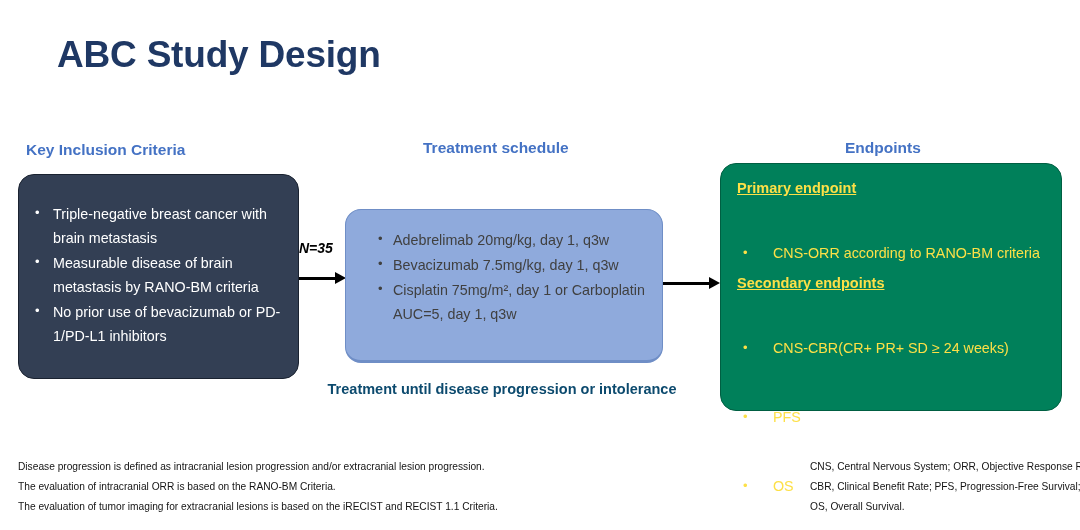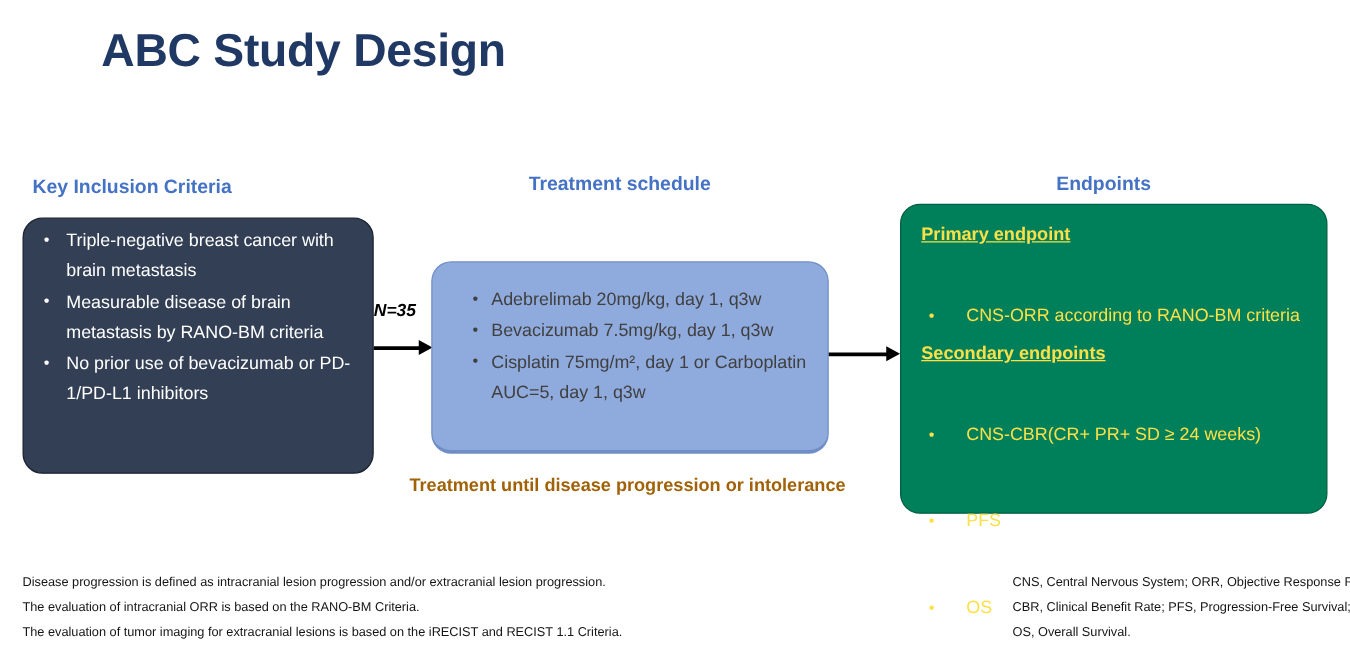--- a/index.html
+++ b/index.html
@@ -13,27 +13,26 @@
     position: relative;
     overflow: hidden;
     font-family: "Liberation Sans", sans-serif;
     -webkit-font-smoothing: antialiased;
   }
 
   
   .slide-title {
     position: absolute;
     left: 57px;
-    top: 20px;
+    top: 34px;
     font-size: 37px;
     font-weight: bold;
     color: #1f3864;
     letter-spacing: -0.2px;
     white-space: nowrap;
-    margin-left: 24px;
   }
 
   
   .col-header {
     position: absolute;
     font-size: 15.5px;
     font-weight: bold;
     color: #4472c4;
     white-space: nowrap;
   }
@@ -49,21 +48,21 @@
   }
 
   .box-inclusion {
     left: 18px;
     top: 174px;
     width: 281px;
     height: 205px;
     background: #333f54;
     border: 1px solid #1a2230;
     color: #ffffff;
-    padding: 6px 12px 0 10px;
+    padding: 27px 12px 0 10px;
   }
 
   .box-treatment {
     left: 345px;
     top: 209px;
     width: 318px;
     height: 154px;
     background: #8faadc;
     border: 1px solid #6f8ec6;
     border-bottom: 3px solid #6f8ec6;
@@ -173,21 +172,21 @@
 
   
   .caption-treatment {
     position: absolute;
     left: 307px;
     top: 381px;
     width: 390px;
     text-align: center;
     font-size: 14.5px;
     font-weight: bold;
-    color: #a16207;
+    color: #0c4a6e;
     white-space: nowrap;
   }
 
   
   .footnotes {
     position: absolute;
     font-size: 10.2px;
     color: #141414;
     line-height: 20px;
   }

